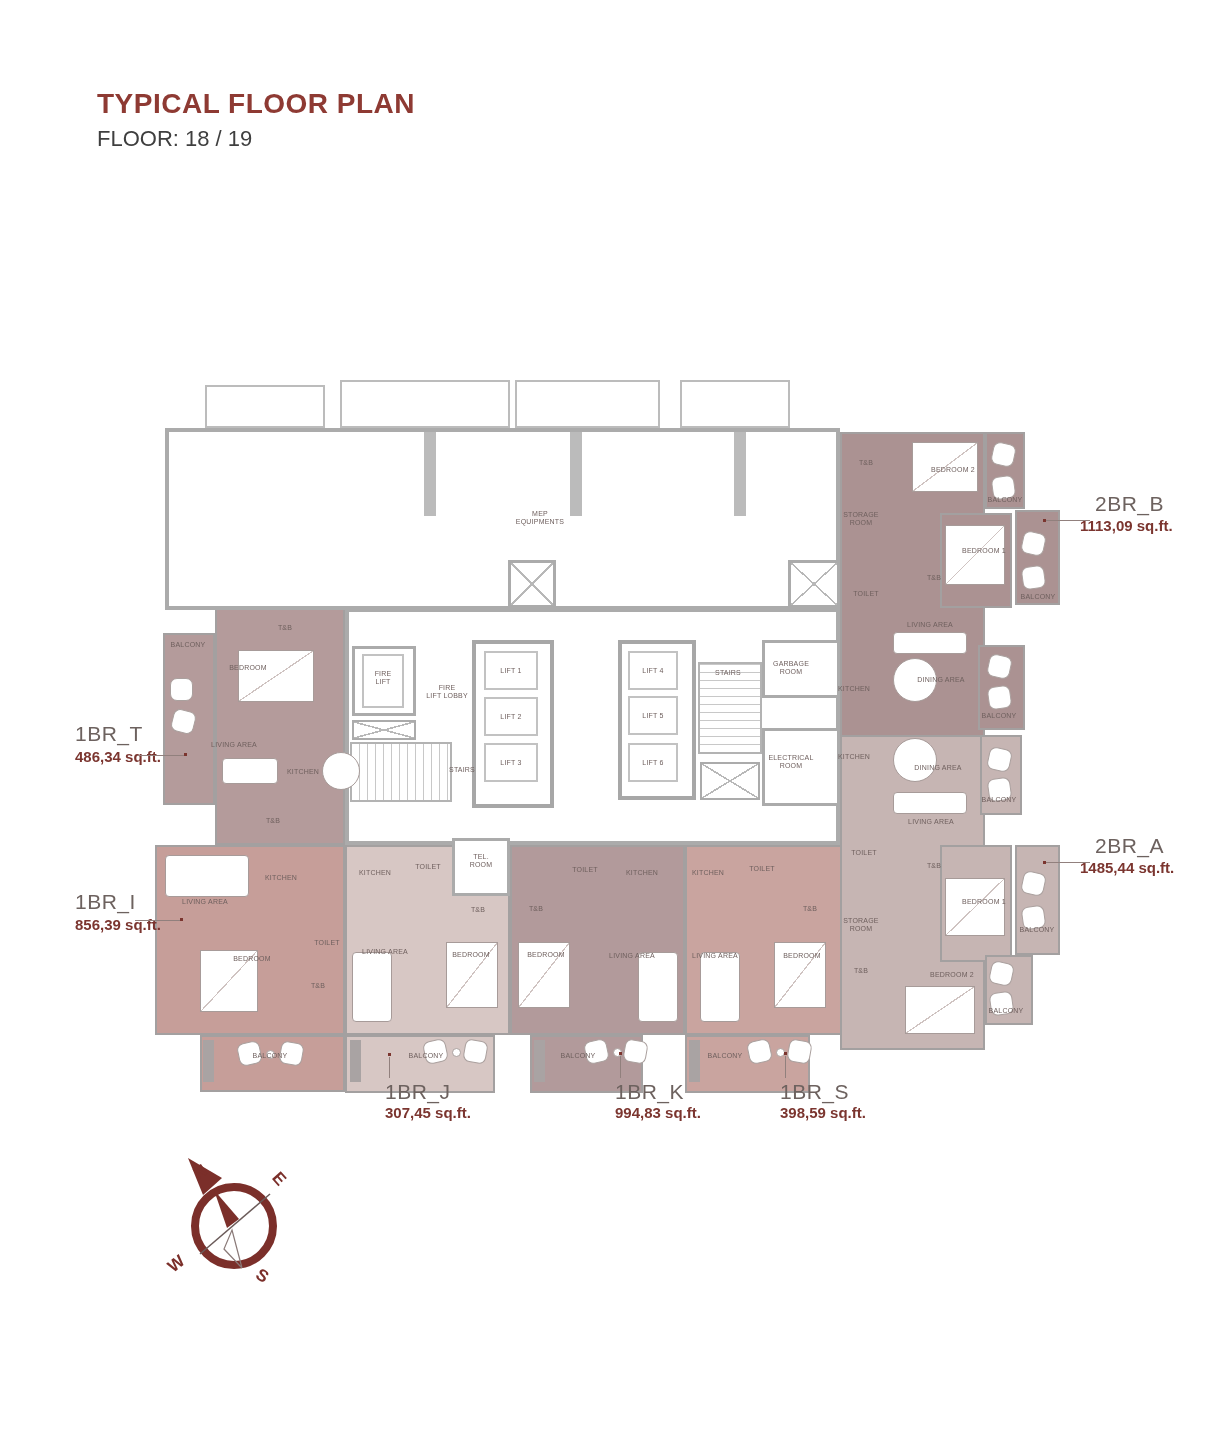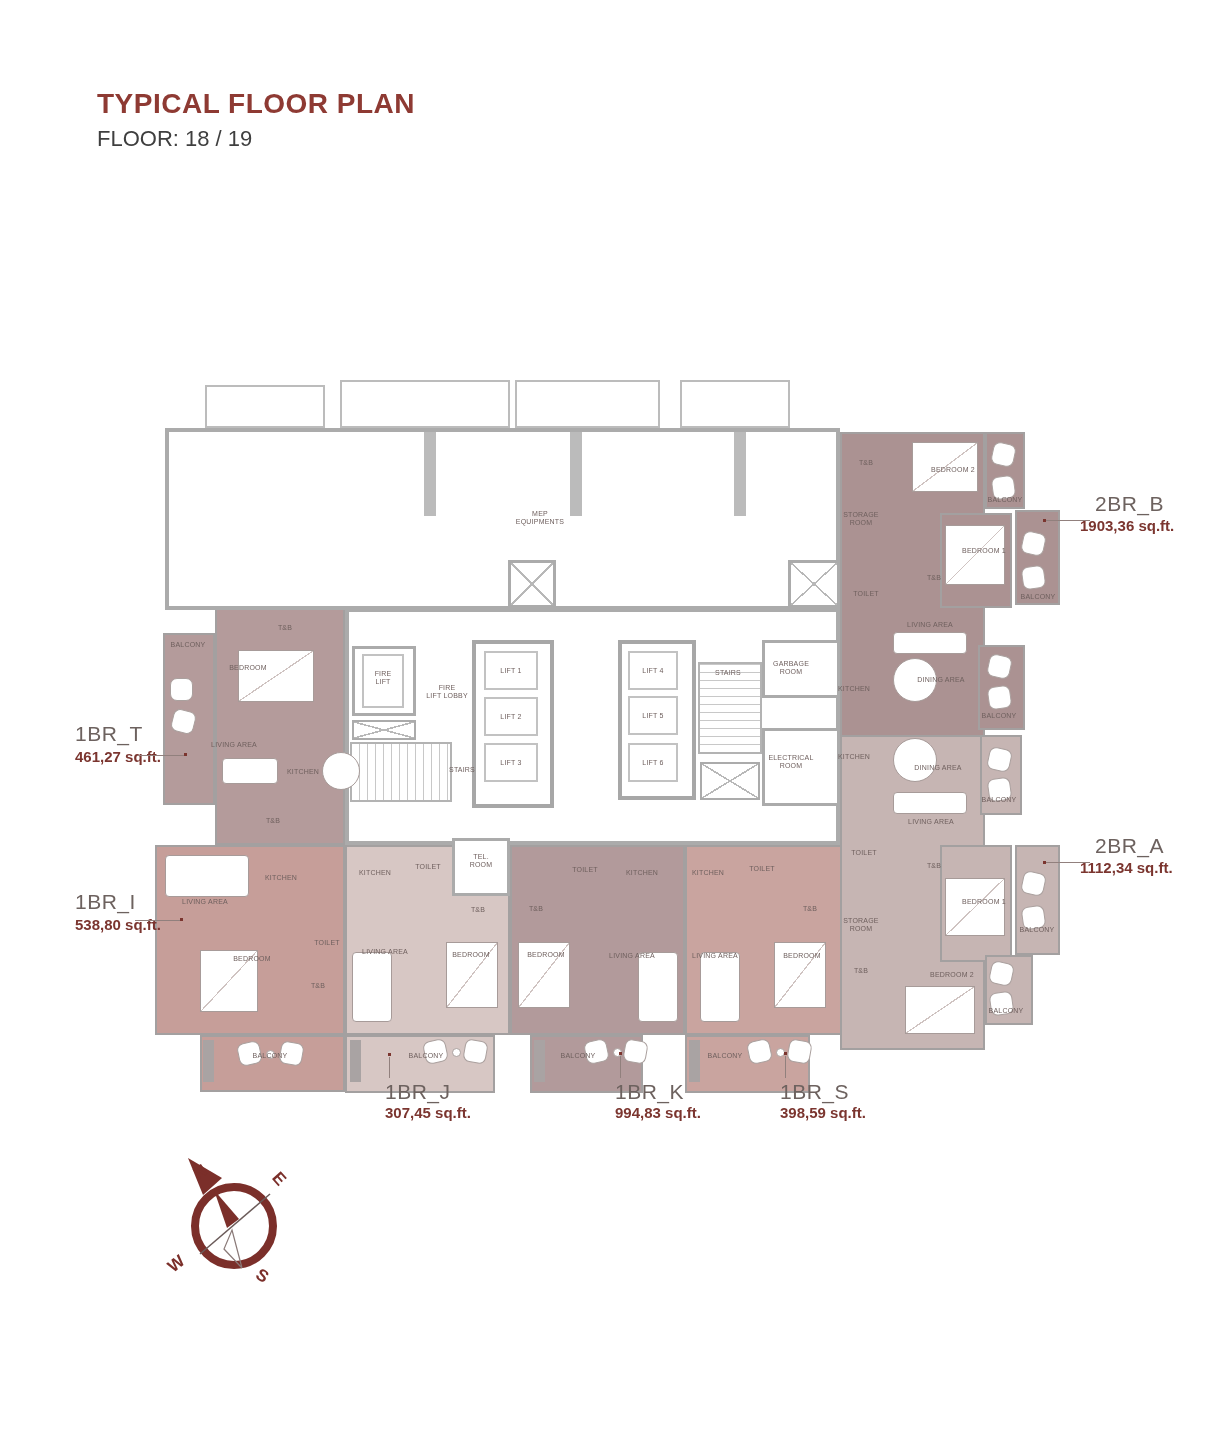--- a/index.html
+++ b/index.html
@@ -165,36 +165,36 @@
     <div class="chair" style="left:988px;top:655px;transform:rotate(12deg)"></div>
     <div class="chair" style="left:988px;top:686px;transform:rotate(-8deg)"></div>
     <div class="chair" style="left:988px;top:748px;transform:rotate(12deg)"></div>
     <div class="chair" style="left:988px;top:778px;transform:rotate(-8deg)"></div>
     <div class="chair" style="left:1022px;top:872px;transform:rotate(12deg)"></div>
     <div class="chair" style="left:1022px;top:906px;transform:rotate(-8deg)"></div>
     <div class="chair" style="left:990px;top:962px;transform:rotate(12deg)"></div>
     <div class="chair" style="left:990px;top:992px;transform:rotate(-8deg)"></div>
 
     <div class="u-name" style="left:1095px;top:492px">2BR_B</div>
-    <div class="u-area" style="left:1080px;top:517px">1903,36 sq.ft.</div>
+    <div class="u-area" style="left:1080px;top:517px">1113,09 sq.ft.</div>
     <div class="lead-h" style="left:1046px;top:520px;width:44px"></div>
     <div class="lead-dot" style="left:1043px;top:519px"></div>
 
     <div class="u-name" style="left:1095px;top:834px">2BR_A</div>
-    <div class="u-area" style="left:1080px;top:859px">1112,34 sq.ft.</div>
+    <div class="u-area" style="left:1080px;top:859px">1485,44 sq.ft.</div>
     <div class="lead-h" style="left:1046px;top:862px;width:44px"></div>
     <div class="lead-dot" style="left:1043px;top:861px"></div>
 
     <div class="u-name" style="left:75px;top:722px">1BR_T</div>
-    <div class="u-area" style="left:75px;top:748px">461,27 sq.ft.</div>
+    <div class="u-area" style="left:75px;top:748px">486,34 sq.ft.</div>
     <div class="lead-h" style="left:138px;top:755px;width:47px"></div>
     <div class="lead-dot" style="left:184px;top:753px"></div>
 
     <div class="u-name" style="left:75px;top:890px">1BR_I</div>
-    <div class="u-area" style="left:75px;top:916px">538,80 sq.ft.</div>
+    <div class="u-area" style="left:75px;top:916px">856,39 sq.ft.</div>
     <div class="lead-h" style="left:135px;top:920px;width:46px"></div>
     <div class="lead-dot" style="left:180px;top:918px"></div>
 
     <div class="u-name" style="left:385px;top:1080px">1BR_J</div>
     <div class="u-area" style="left:385px;top:1104px">307,45 sq.ft.</div>
     <div class="lead-v" style="left:389px;top:1057px;height:21px"></div>
     <div class="lead-dot" style="left:388px;top:1053px"></div>
 
     <div class="u-name" style="left:615px;top:1080px">1BR_K</div>
     <div class="u-area" style="left:615px;top:1104px">994,83 sq.ft.</div>

